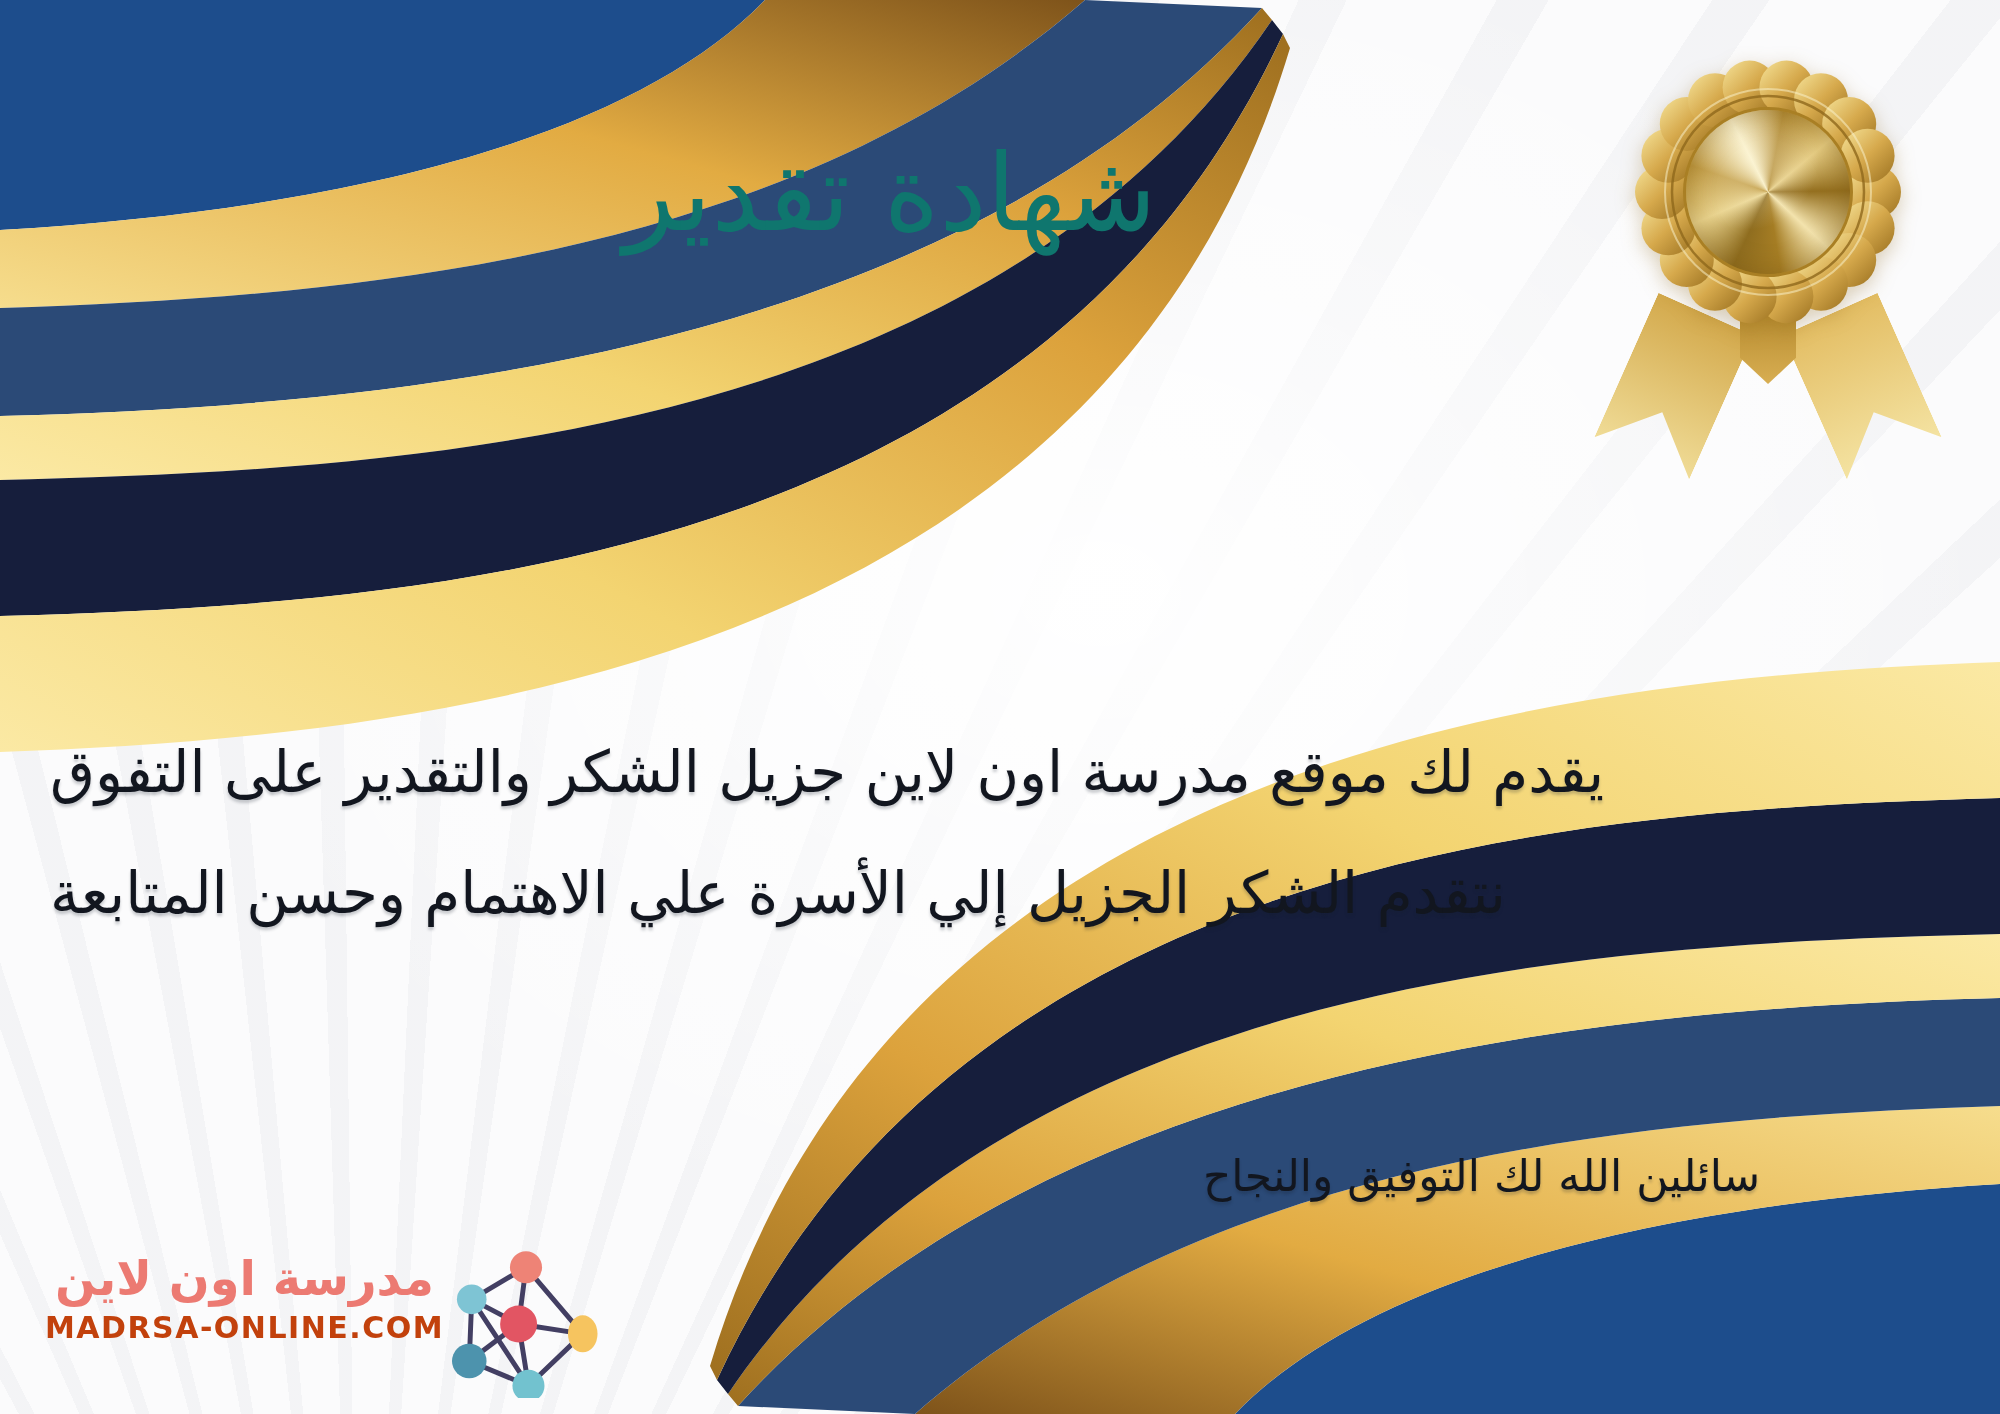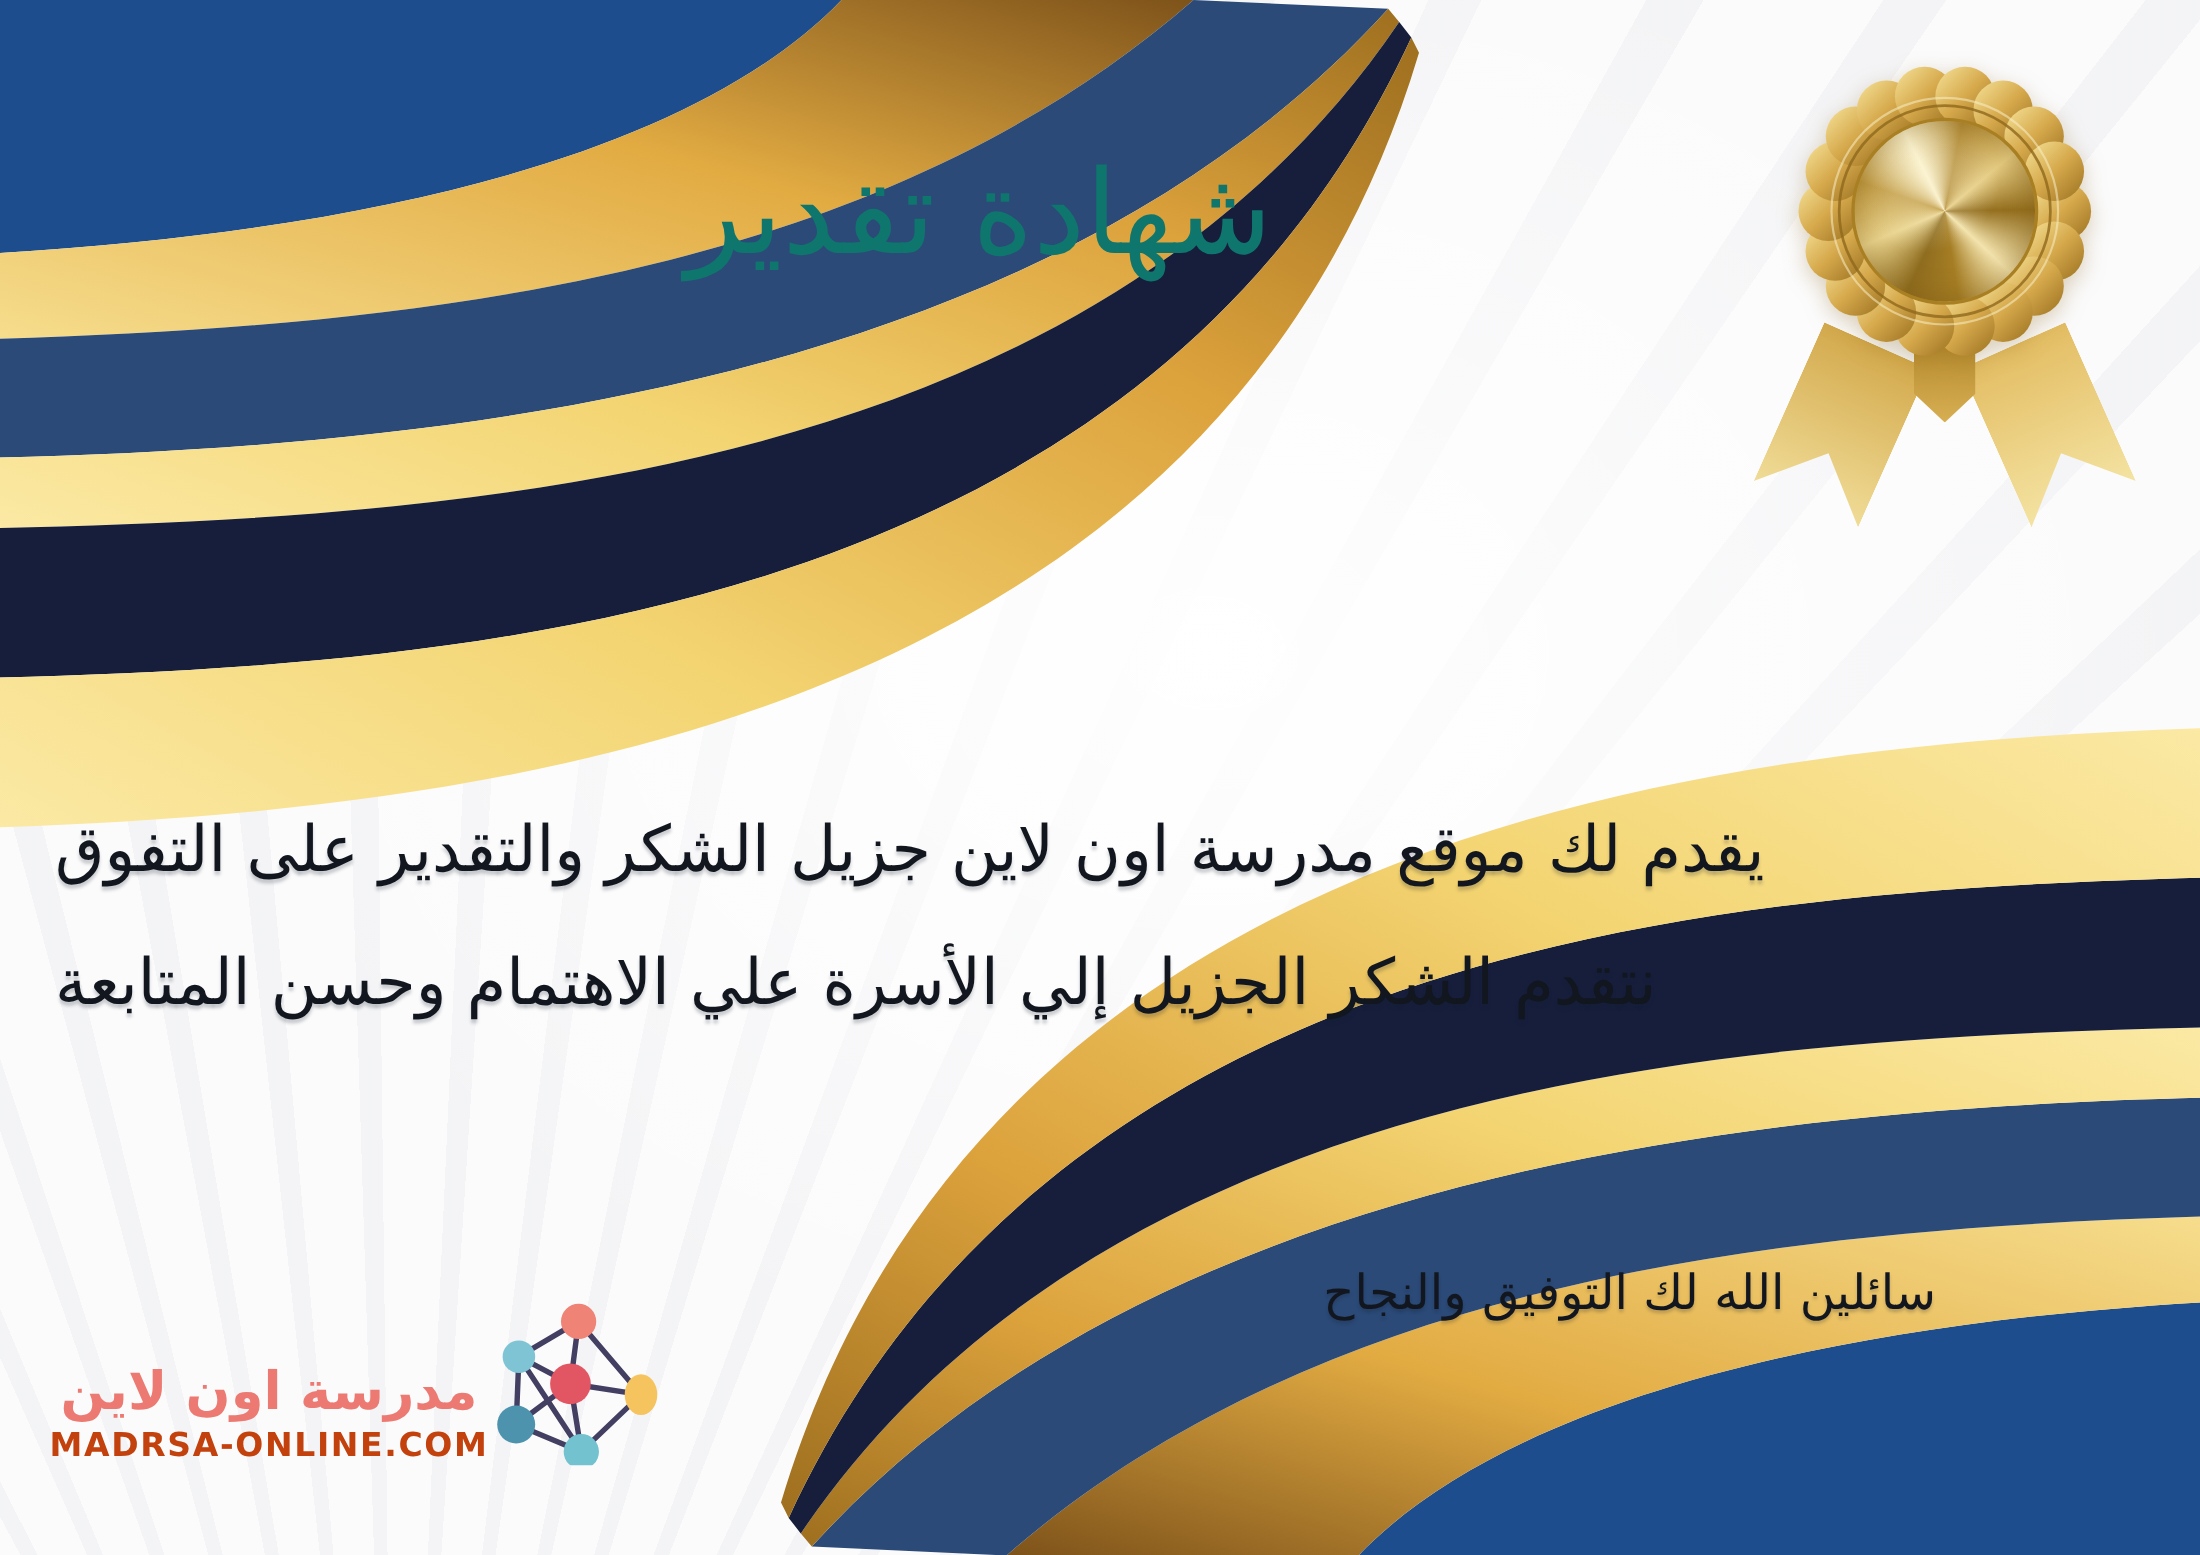--- a/index.html
+++ b/index.html
@@ -43,21 +43,21 @@
     font-size:92px;font-weight:bold;color:#2b4d80;text-shadow:0 2px 2px rgba(25,40,70,.18);}
   .body-text{position:absolute;top:712px;left:50px;width:1900px;text-align:left;direction:rtl;
     font-size:58px;color:#12161f;line-height:2.08;
     text-shadow:0 3px 3px rgba(25,30,45,.22);}
   .score{color:#2b5796;font-weight:bold;font-size:64px;margin:0 85px;letter-spacing:5px;
     text-shadow:none;}
   .closing{position:absolute;top:1150px;left:280px;width:1480px;text-align:right;direction:rtl;
     font-size:44px;color:#12161f;text-shadow:0 3px 3px rgba(25,30,45,.22);}
 
   
-  .logo{position:absolute;left:45px;top:1184px;display:flex;align-items:flex-end;gap:6px;z-index:3;}
+  .logo{position:absolute;left:45px;top:1250px;display:flex;align-items:flex-start;gap:6px;z-index:3;}
   .logo-text{display:flex;flex-direction:column;align-items:center;gap:4px;}
   .logo-ar{font-size:48px;font-weight:bold;color:#ec7a72;direction:rtl;}
   .logo-en{font-size:30px;font-weight:bold;color:#c2410c;letter-spacing:1.5px;}
   .logo-icon{width:152px;height:148px;}
 </style>
 </head>
 <body>
 
 <div class="page">
 

